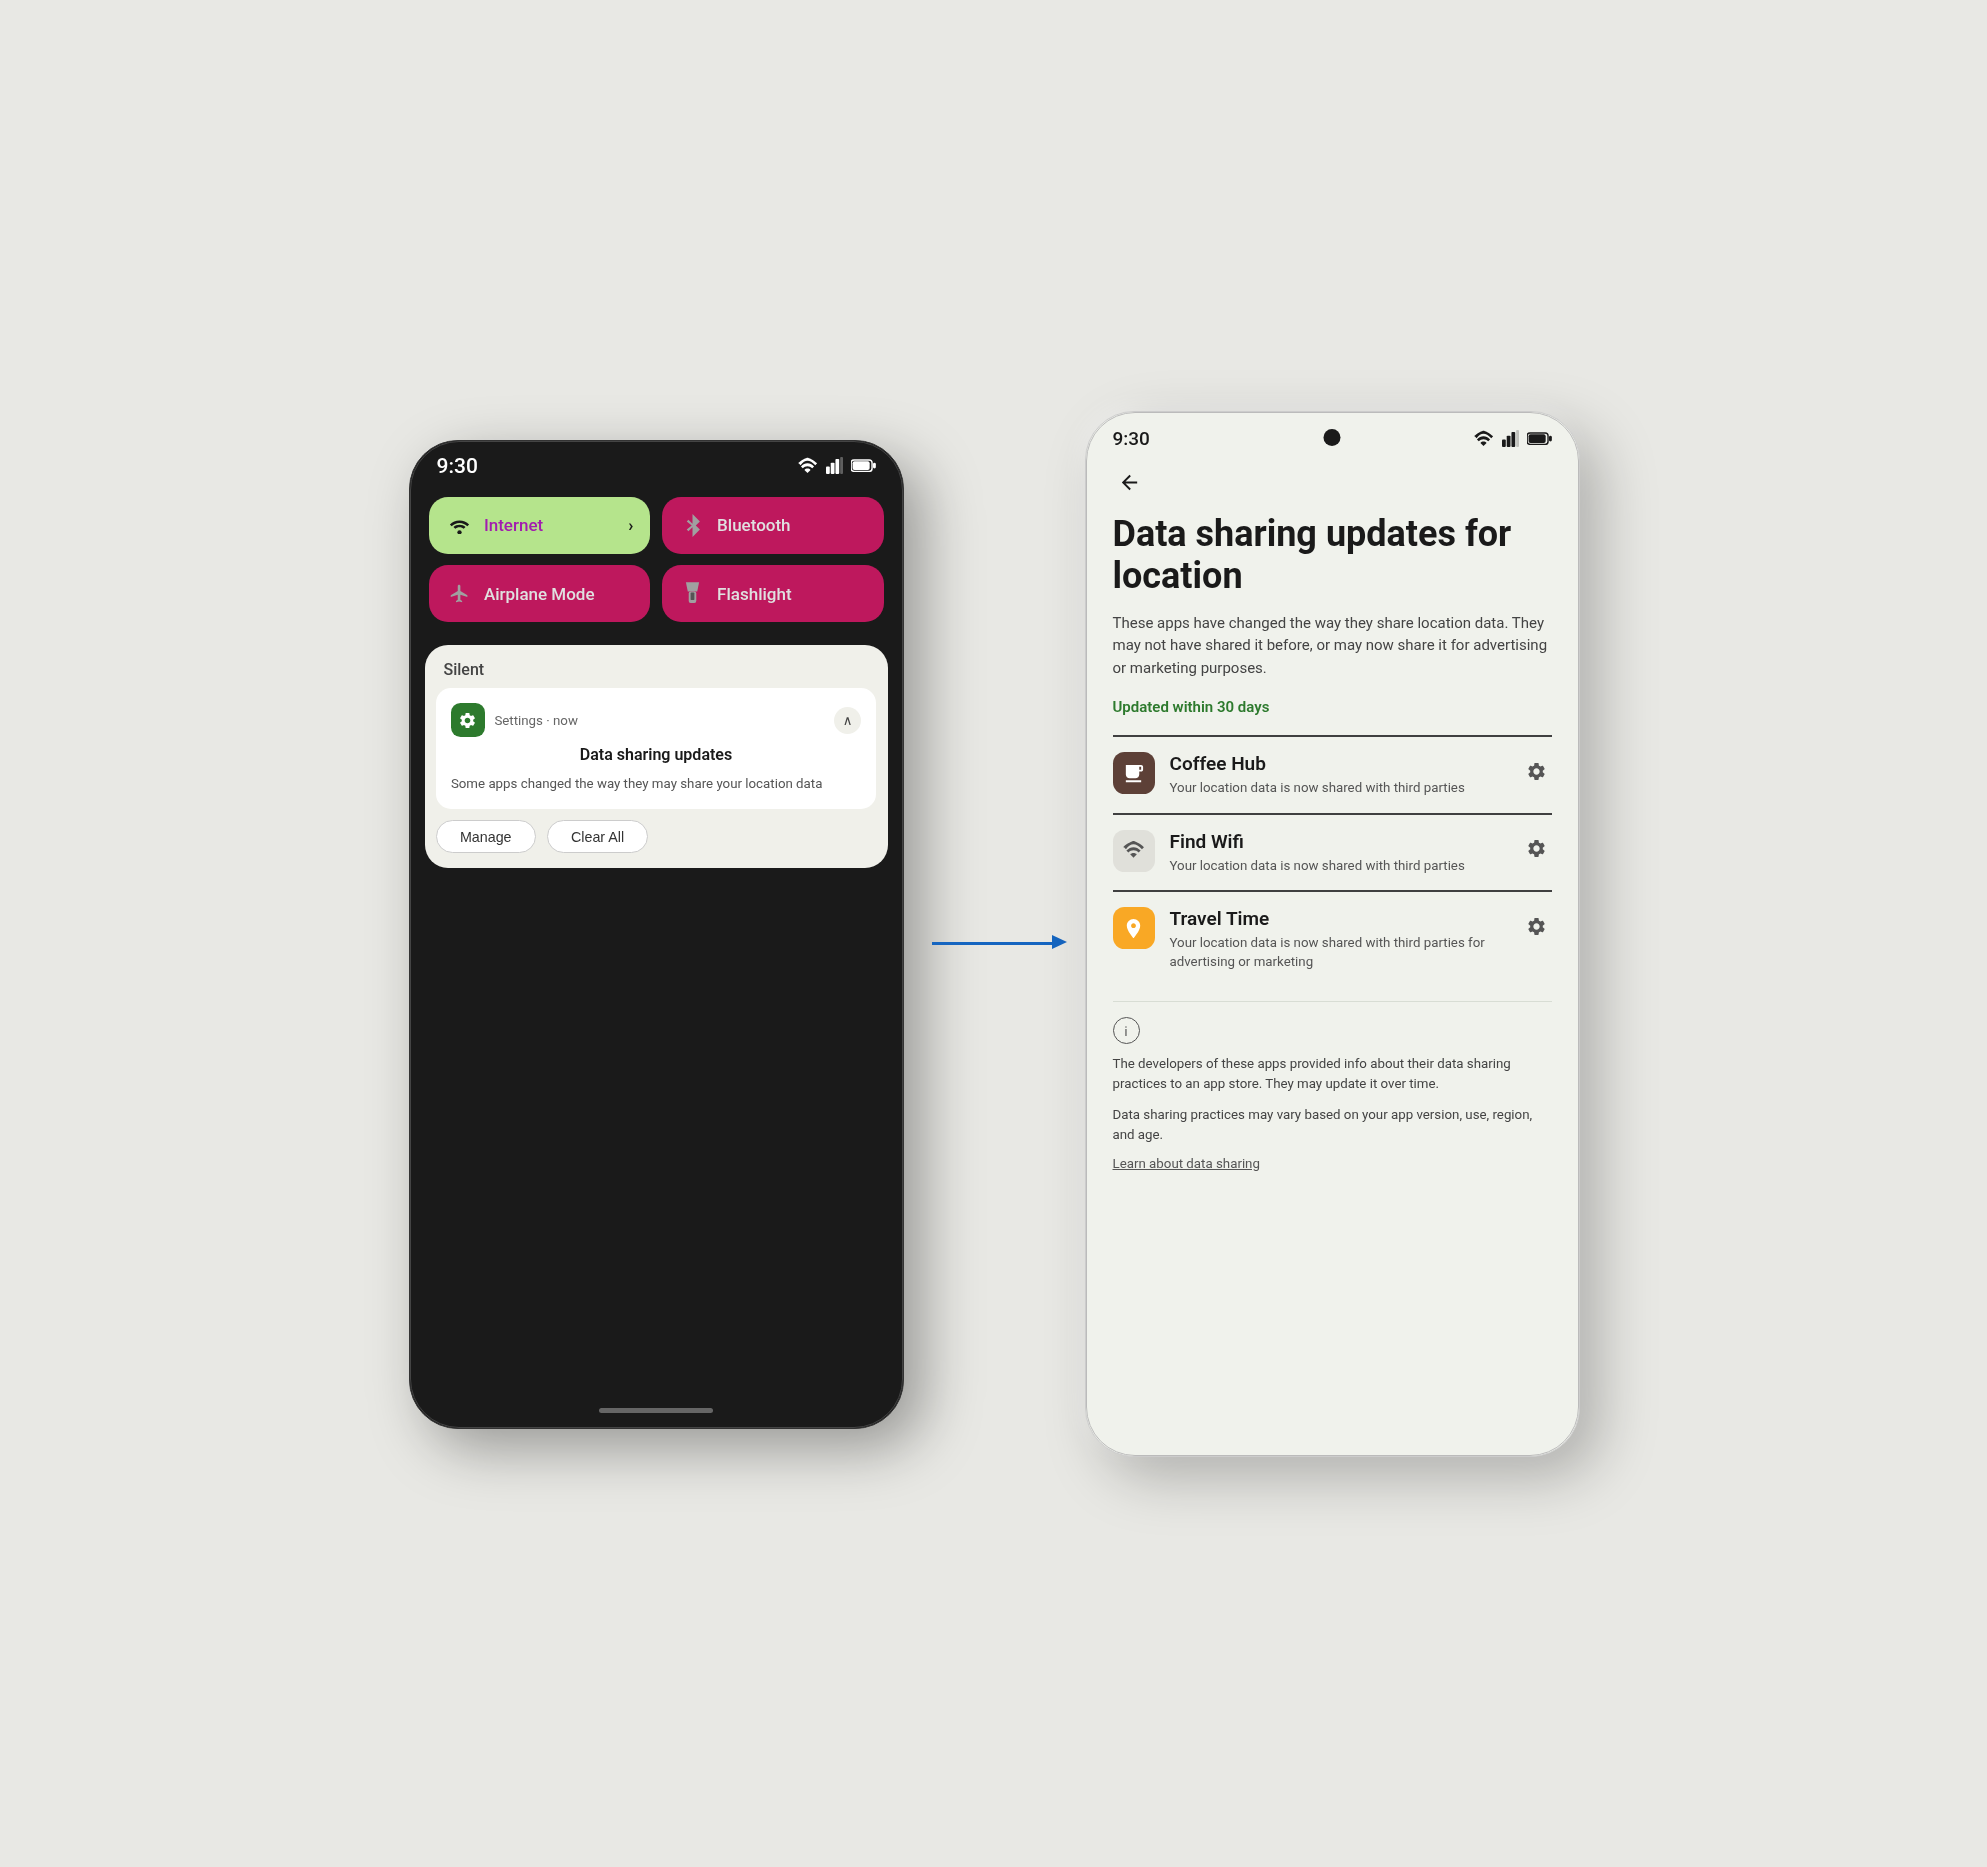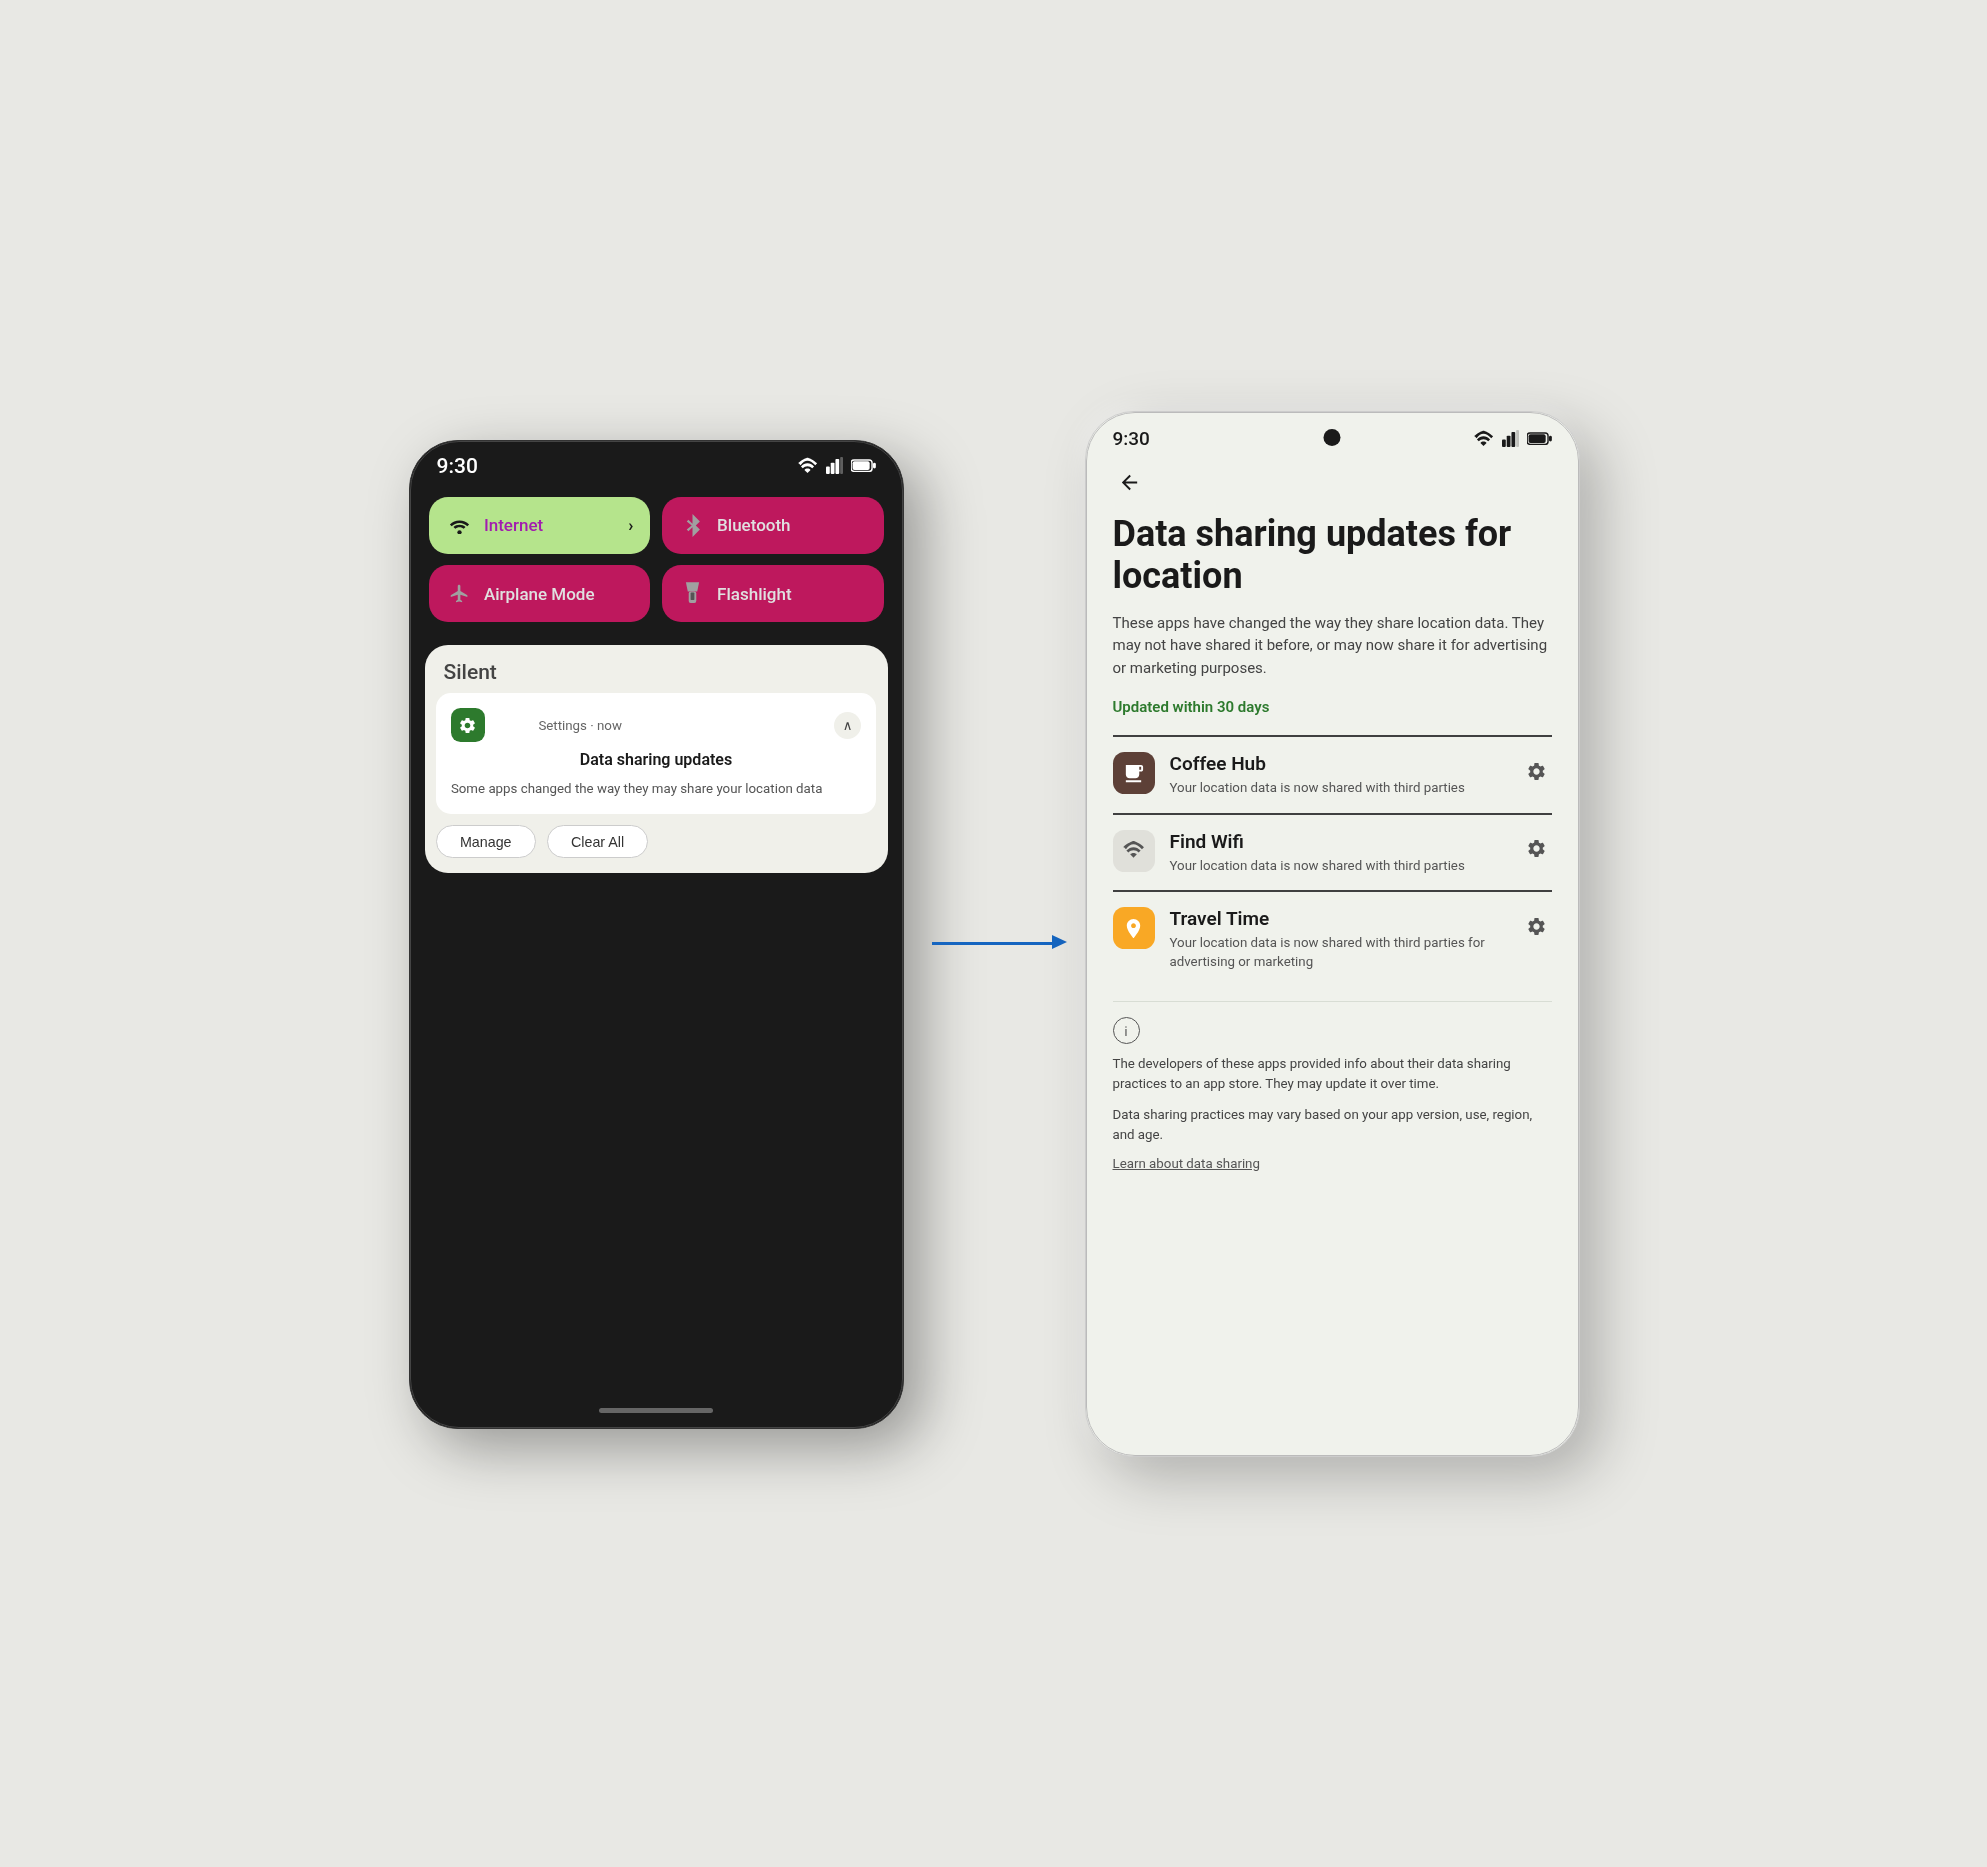--- a/index.html
+++ b/index.html
@@ -113,21 +113,21 @@
     
     .notification-panel {
       background: #f0f0ea;
       border-radius: 23px;
       margin: 11.4px 15px;
       padding: 0 0 15px 0;
       overflow: hidden;
     }
 
     .silent-label {
-      font-size: 21px;
+      font-size: 16px;
       font-weight: 500;
       color: #444;
       padding: 15px 19px 9.5px;
     }
 
     .notification-card {
       background: white;
       border-radius: 15px;
       margin: 0 11.4px;
       padding: 15px;
@@ -149,21 +149,20 @@
       display: flex;
       align-items: center;
       justify-content: center;
       flex-shrink: 0;
     }
 
     .notif-source {
       font-size: 13.3px;
       color: #666;
       flex: 1;
-      margin-left: 44px;
     }
 
     .notif-chevron {
       width: 27px;
       height: 27px;
       background: #f0f0ea;
       border-radius: 50%;
       display: flex;
       align-items: center;
       justify-content: center;

